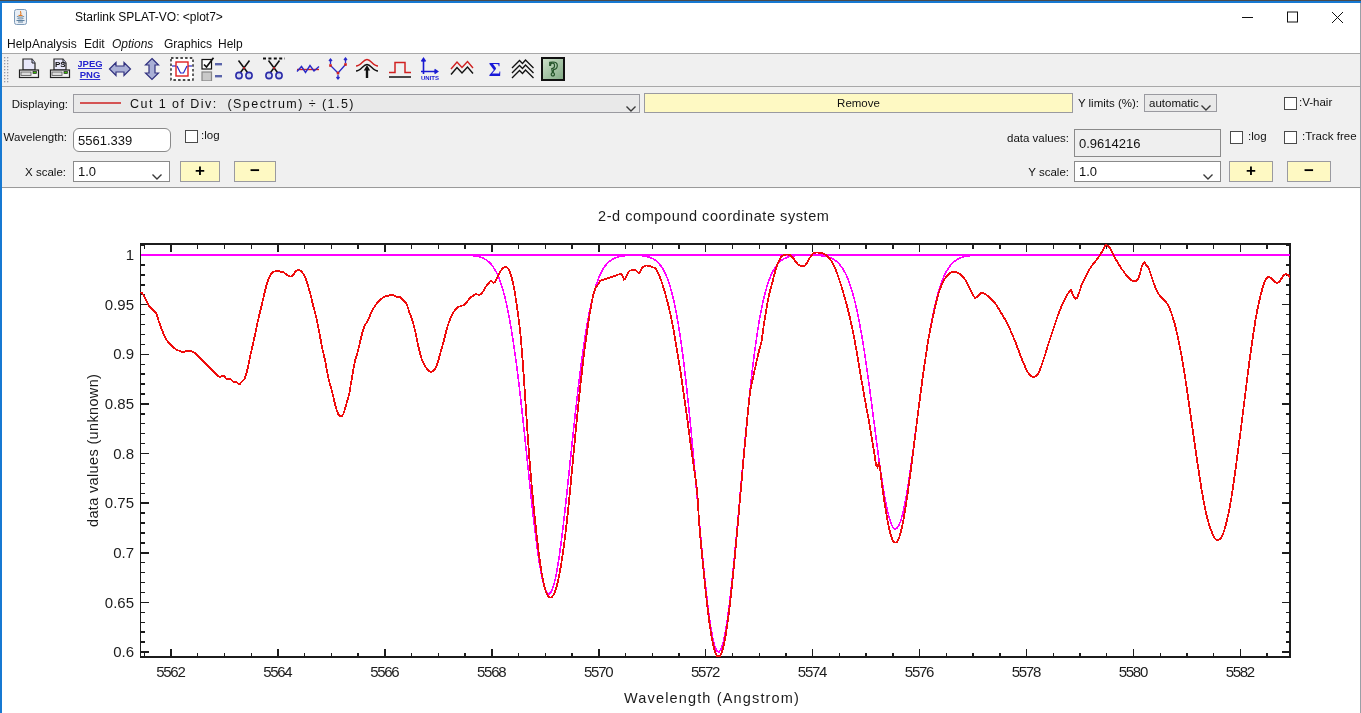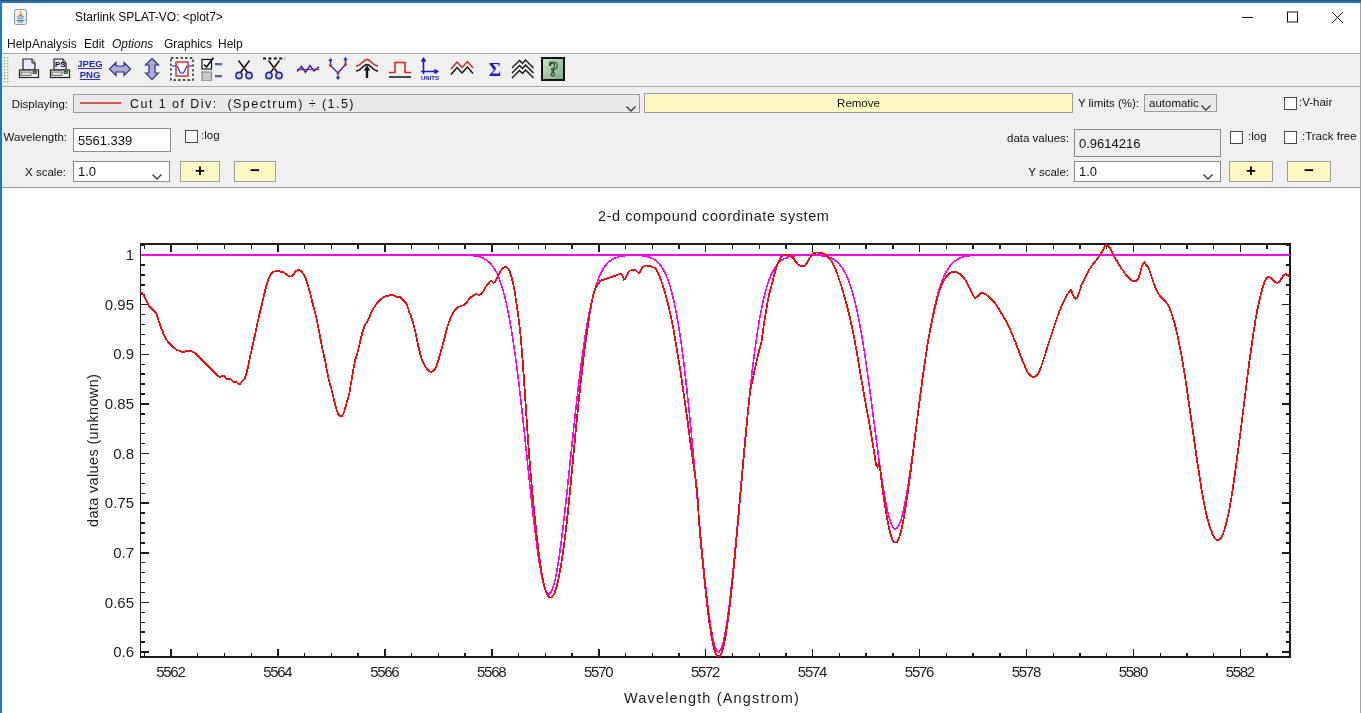--- a/index.html
+++ b/index.html
@@ -197,21 +197,21 @@
   <div class="lbl" style="right:222px;top:97px;text-align:right;">Y limits (%):</div>
   <div class="combo" style="left:1144px;top:94px;width:73px;height:18px;"></div>
   <div class="lbl" style="left:1149px;top:97px;">automatic</div>
   <div style="position:absolute;left:1200px;top:98px;"><svg width="12" height="8" viewBox="0 0 12 8">
         <path d="M1.5 1.5 L6 6 L10.5 1.5" stroke="#3a3a3a" stroke-width="1.4" fill="none"></path>
       </svg></div>
   <div style="position:absolute;left:1284px;top:97px;width:13px;height:13px;background:#fff;border:1px solid #4a4a4a;"></div>
     <div class="lbl" style="left:1299px;top:96px;">:V-hair</div>
 
   <div class="lbl" style="right:1294px;top:131px;text-align:right;">Wavelength:</div>
-  <div class="field" style="left:73px;top:128px;width:98px;height:24px;">5561.339</div>
+  <div class="field" style="left:73px;top:128px;width:98px;height:24px;border-radius:6px;">5561.339</div>
   <div style="position:absolute;left:185px;top:130px;width:13px;height:13px;background:#fff;border:1px solid #4a4a4a;"></div>
     <div class="lbl" style="left:201px;top:129px;">:log</div>
   <div class="lbl" style="right:292px;top:132px;text-align:right;">data values:</div>
   <div class="field" style="left:1074px;top:129px;width:147px;height:28px;background:#efefef;">0.9614216</div>
   <div style="position:absolute;left:1230px;top:131px;width:13px;height:13px;background:#fff;border:1px solid #4a4a4a;"></div>
     <div class="lbl" style="left:1248px;top:130px;">:log</div>
   <div style="position:absolute;left:1284px;top:131px;width:13px;height:13px;background:#fff;border:1px solid #4a4a4a;"></div>
     <div class="lbl" style="left:1302px;top:130px;">:Track free</div>
 
   <div class="lbl" style="right:1295px;top:166px;text-align:right;">X scale:</div>

